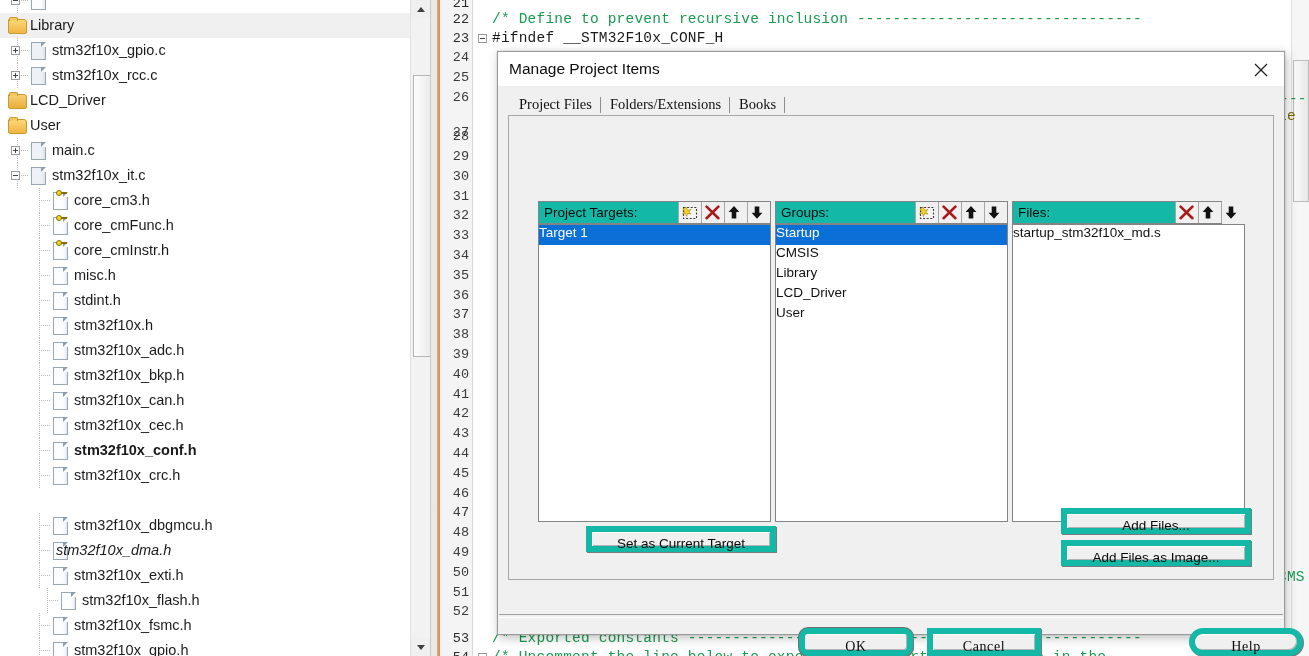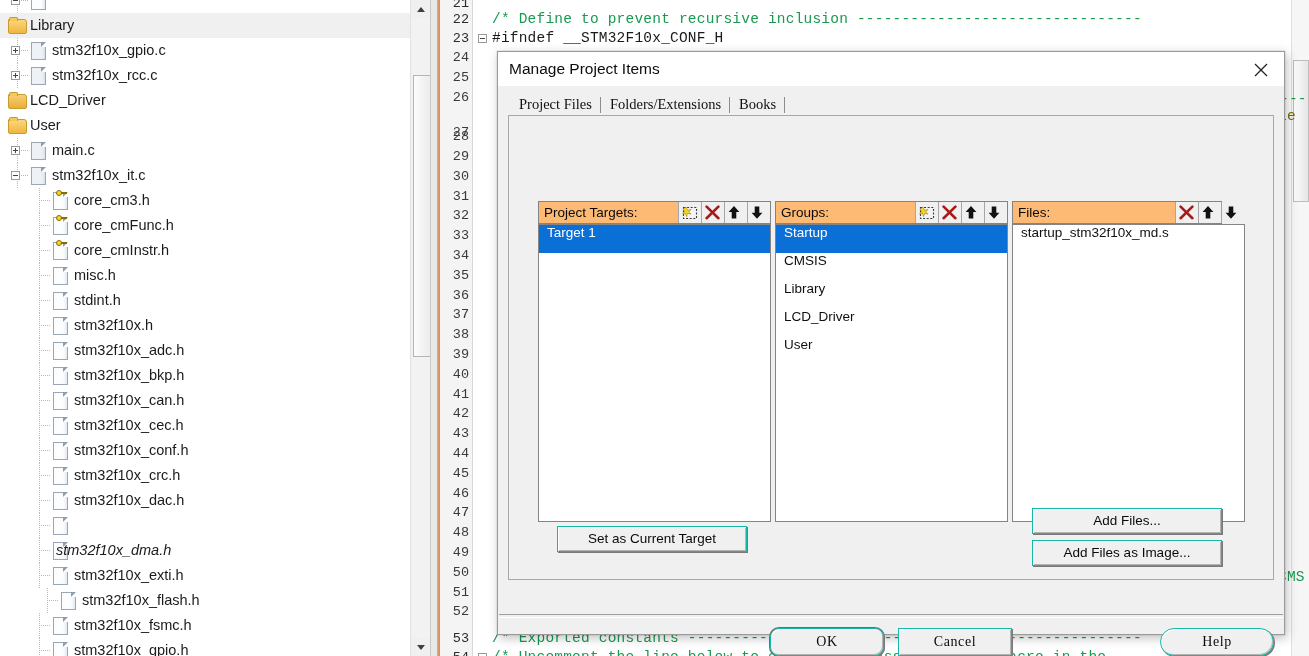--- a/index.html
+++ b/index.html
@@ -159,48 +159,48 @@
   #tabpage{
     position:absolute;left:10px;top:29px;right:10px;bottom:54px;
     background:#f0f0f0;border:1px solid #a8a8a8;border-top:1px solid #a8a8a8;
   }
   #tabpage-inner{position:absolute;left:0;top:0;right:0;bottom:0;background:#f0f0f0;}
 
   
   .panel{position:absolute;top:85px;}
   .panel .hdr{
     position:absolute;left:0;top:0;height:23px;
-    background:#fdba74;border:1px solid #848484;box-sizing:border-box;
+    background:#14b8a6;border:1px solid #848484;box-sizing:border-box;
   }
   .panel .hdr .cap{
     position:absolute;left:5px;top:3px;font-size:13.5px;color:#0a0a0a;
     font-family:"Liberation Sans",sans-serif;
   }
   .tbtn{
     position:absolute;top:0;width:23px;height:21px;background:#f0f0f0;
     border-left:1px solid #a6a6a6;box-sizing:border-box;cursor:default;
   }
   .tbtn.first{border-left:1px solid #a6a6a6;}
   .listbox{
     position:absolute;left:0;top:23px;background:#ffffff;
     border:1px solid #848484;box-sizing:border-box;overflow:hidden;
   }
   .lrow{
-    height:28px;line-height:16px;padding-left:8px;font-size:13.5px;color:#101010;
+    height:20px;line-height:16px;padding-left:0;font-size:13.5px;color:#101010;
     font-family:"Liberation Sans",sans-serif;white-space:nowrap;
   }
   .lrow.sel{background:#0b6fd8;color:#ffffff;}
 
   
   .btn{
     position:absolute;background:#f0f0f0;
-    border:1px solid #14b8a6;
+    border:6px solid #14b8a6;
     box-shadow: inset 1px 1px 0 #ffffff, inset -1px -1px 0 #b4b4b4, 1px 1px 0 #7a7a7a;
     font-family:"Liberation Sans",sans-serif;font-size:13.5px;color:#0a0a0a;
-    text-align:center;cursor:default;box-sizing:border-box;
+    text-align:center;cursor:default;box-sizing:border-box;margin-left:29px;
   }
   .btn.mono{font-family:"Liberation Serif","DejaVu Serif",serif;font-size:14px;letter-spacing:.6px;}
   .btn.def{box-shadow: inset 1px 1px 0 #ffffff, inset -1px -1px 0 #b4b4b4, 1px 1px 0 #7a7a7a, 0 0 0 1px #6d6d6d;}
   #bottom-sep{
     position:absolute;left:1px;right:1px;top:528px;height:2px;
     border-top:1px solid #a0a0a0;border-bottom:1px solid #ffffff;
   }
 </style>
 </head>
 <body>
@@ -316,38 +316,33 @@
     <div class="tree-row" style="position: absolute; left: 0px; right: 0px; top: 413px;">
       <div class="dot" style="left: 39px; width: 11px;"></div>
       <div class="vdot" style="left: 39px; top: 0px; height: 25px;"></div>
       <div class="ic file" style="left: 53px;"></div>
       <span class="tlabel" style="left: 74px;">stm32f10x_cec.h</span>
     </div>
     <div class="tree-row" style="position: absolute; left: 0px; right: 0px; top: 438px;">
       <div class="dot" style="left: 39px; width: 11px;"></div>
       <div class="vdot" style="left: 39px; top: 0px; height: 25px;"></div>
       <div class="ic file" style="left: 53px;"></div>
-      <span class="tlabel" style="left: 74px;">stm32f10x_conf.h</span>
+      <span class="tlabel" style="left: 74px; font-weight: bold;">stm32f10x_conf.h</span>
     </div>
     <div class="tree-row" style="position: absolute; left: 0px; right: 0px; top: 463px;">
       <div class="dot" style="left: 39px; width: 11px;"></div>
       <div class="vdot" style="left: 39px; top: 0px; height: 25px;"></div>
       <div class="ic file" style="left: 53px;"></div>
       <span class="tlabel" style="left: 74px;">stm32f10x_crc.h</span>
     </div>
-    <div class="tree-row" style="position: absolute; left: 0px; right: 0px; top: 488px;">
-      <div class="dot" style="left: 39px; width: 11px;"></div>
-      <div class="vdot" style="left: 39px; top: 0px; height: 25px;"></div>
-      <div class="ic file" style="left: 53px;"></div>
-      <span class="tlabel" style="left: 74px;">stm32f10x_dac.h</span>
-    </div>
     <div class="tree-row" style="position: absolute; left: 0px; right: 0px; top: 513px;">
       <div class="dot" style="left: 39px; width: 11px;"></div>
       <div class="vdot" style="left: 39px; top: 0px; height: 25px;"></div>
       <div class="ic file" style="left: 53px;"></div>
+      <span class="tlabel" style="left: 74px;">stm32f10x_dbgmcu.h</span>
     </div>
     <div class="tree-row" style="position: absolute; left: 0px; right: 0px; top: 538px;">
       <div class="dot" style="left: 39px; width: 11px;"></div>
       <div class="vdot" style="left: 39px; top: 0px; height: 25px;"></div>
       <div class="ic file" style="left: 53px;"></div>
       <span class="tlabel" style="left: 56px; font-style: italic;">stm32f10x_dma.h</span>
     </div>
     <div class="tree-row" style="position: absolute; left: 0px; right: 0px; top: 563px; text-decoration: underline;">
       <div class="dot" style="left: 39px; width: 11px;"></div>
       <div class="vdot" style="left: 39px; top: 0px; height: 25px;"></div>

